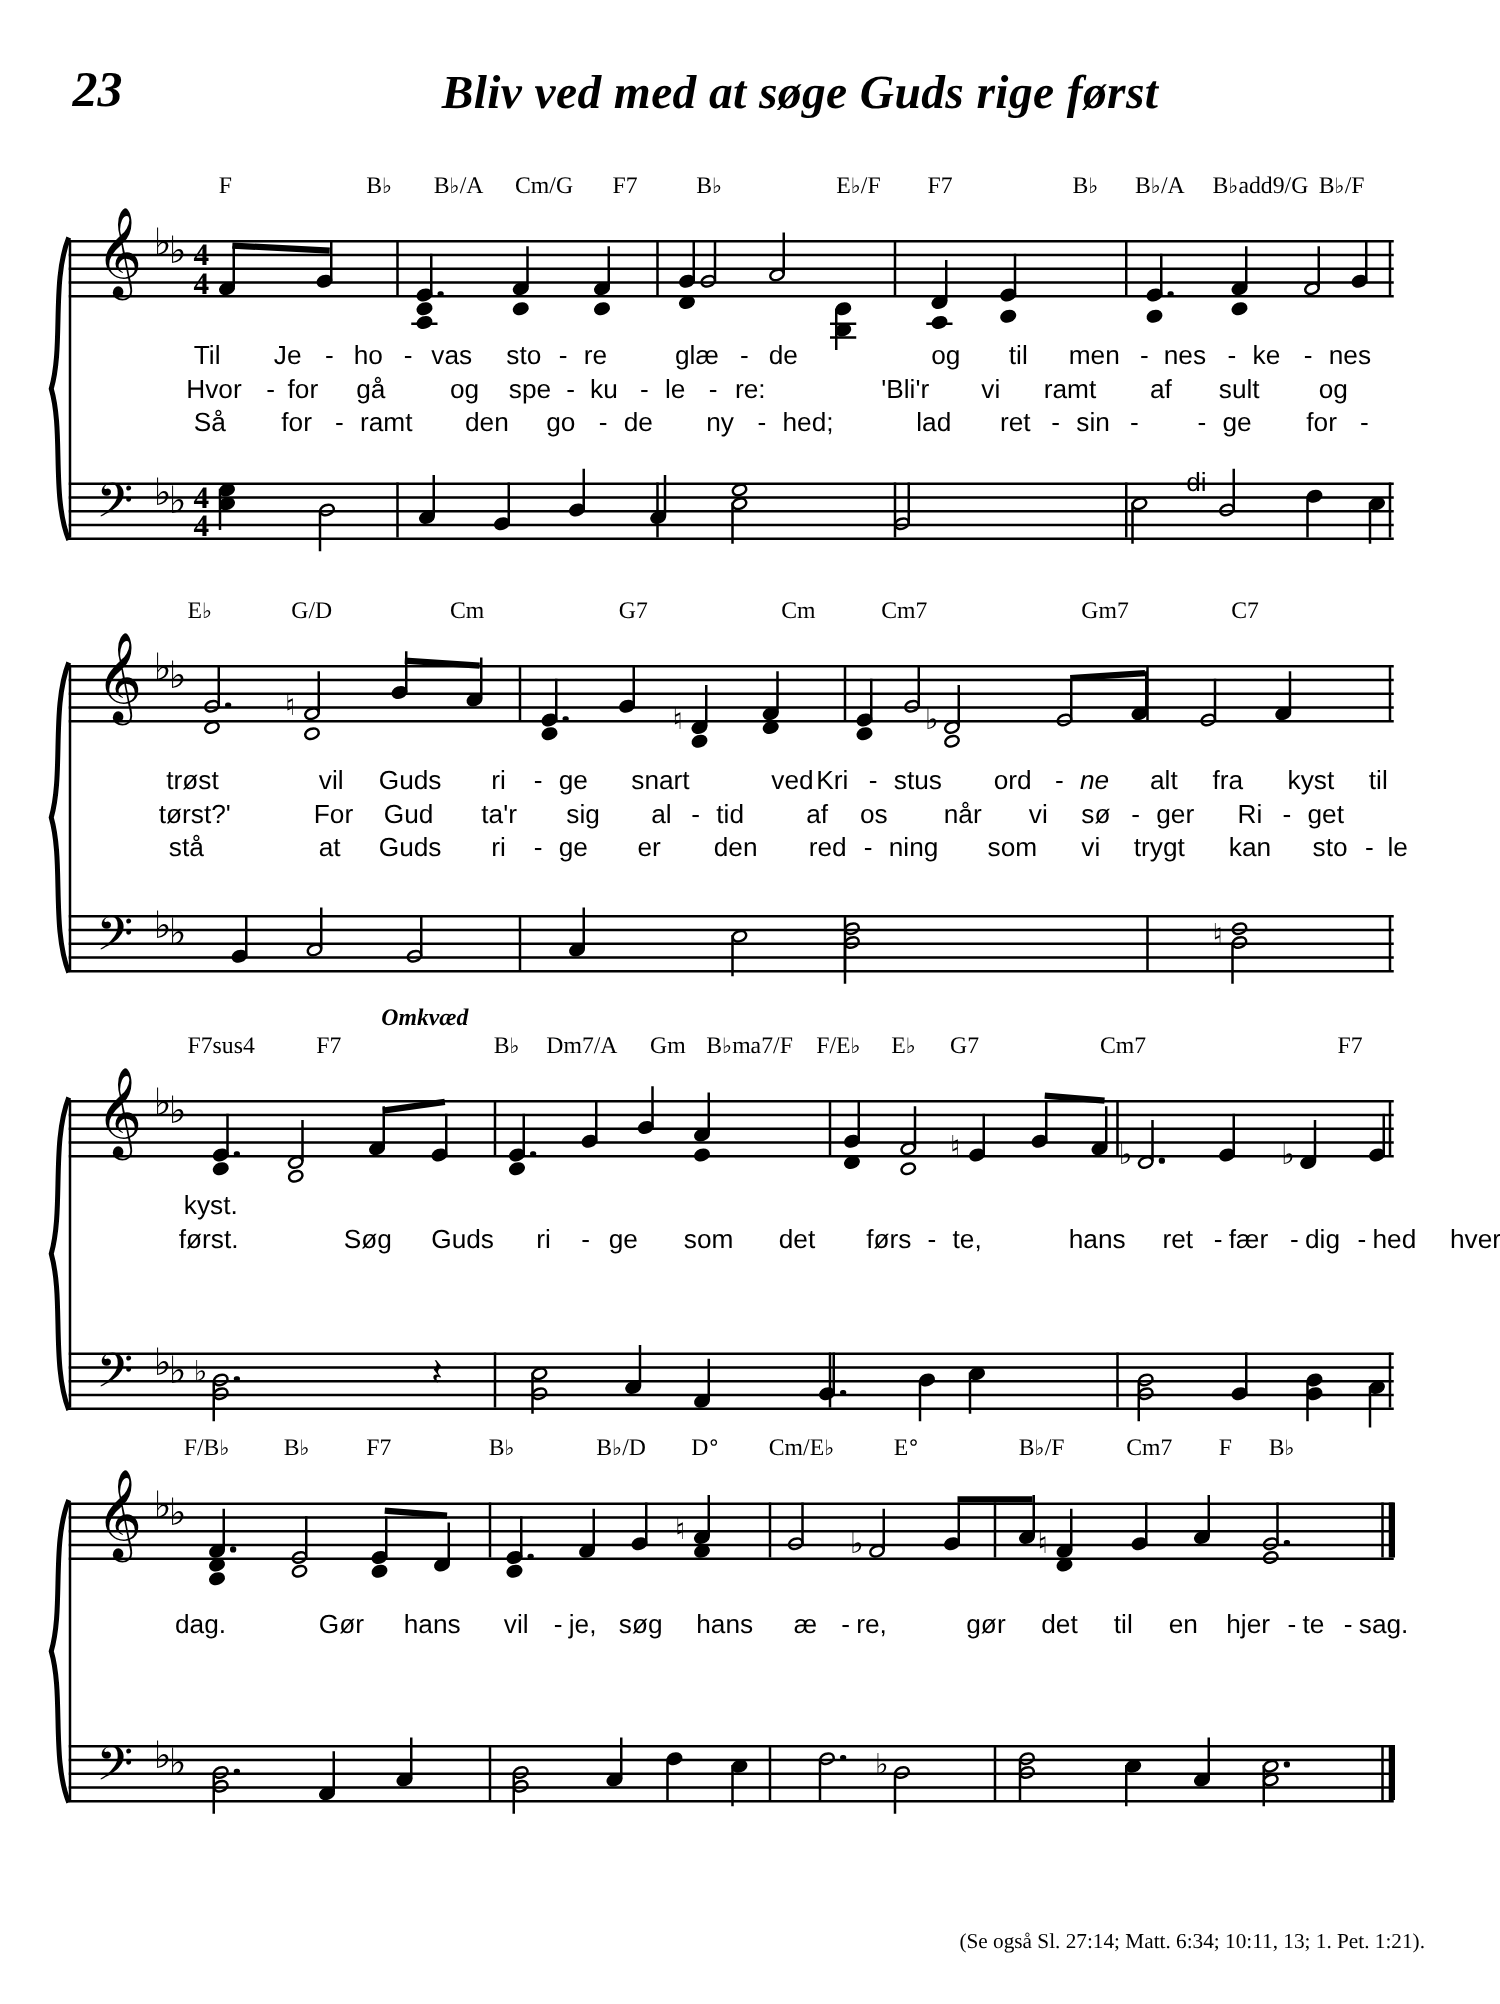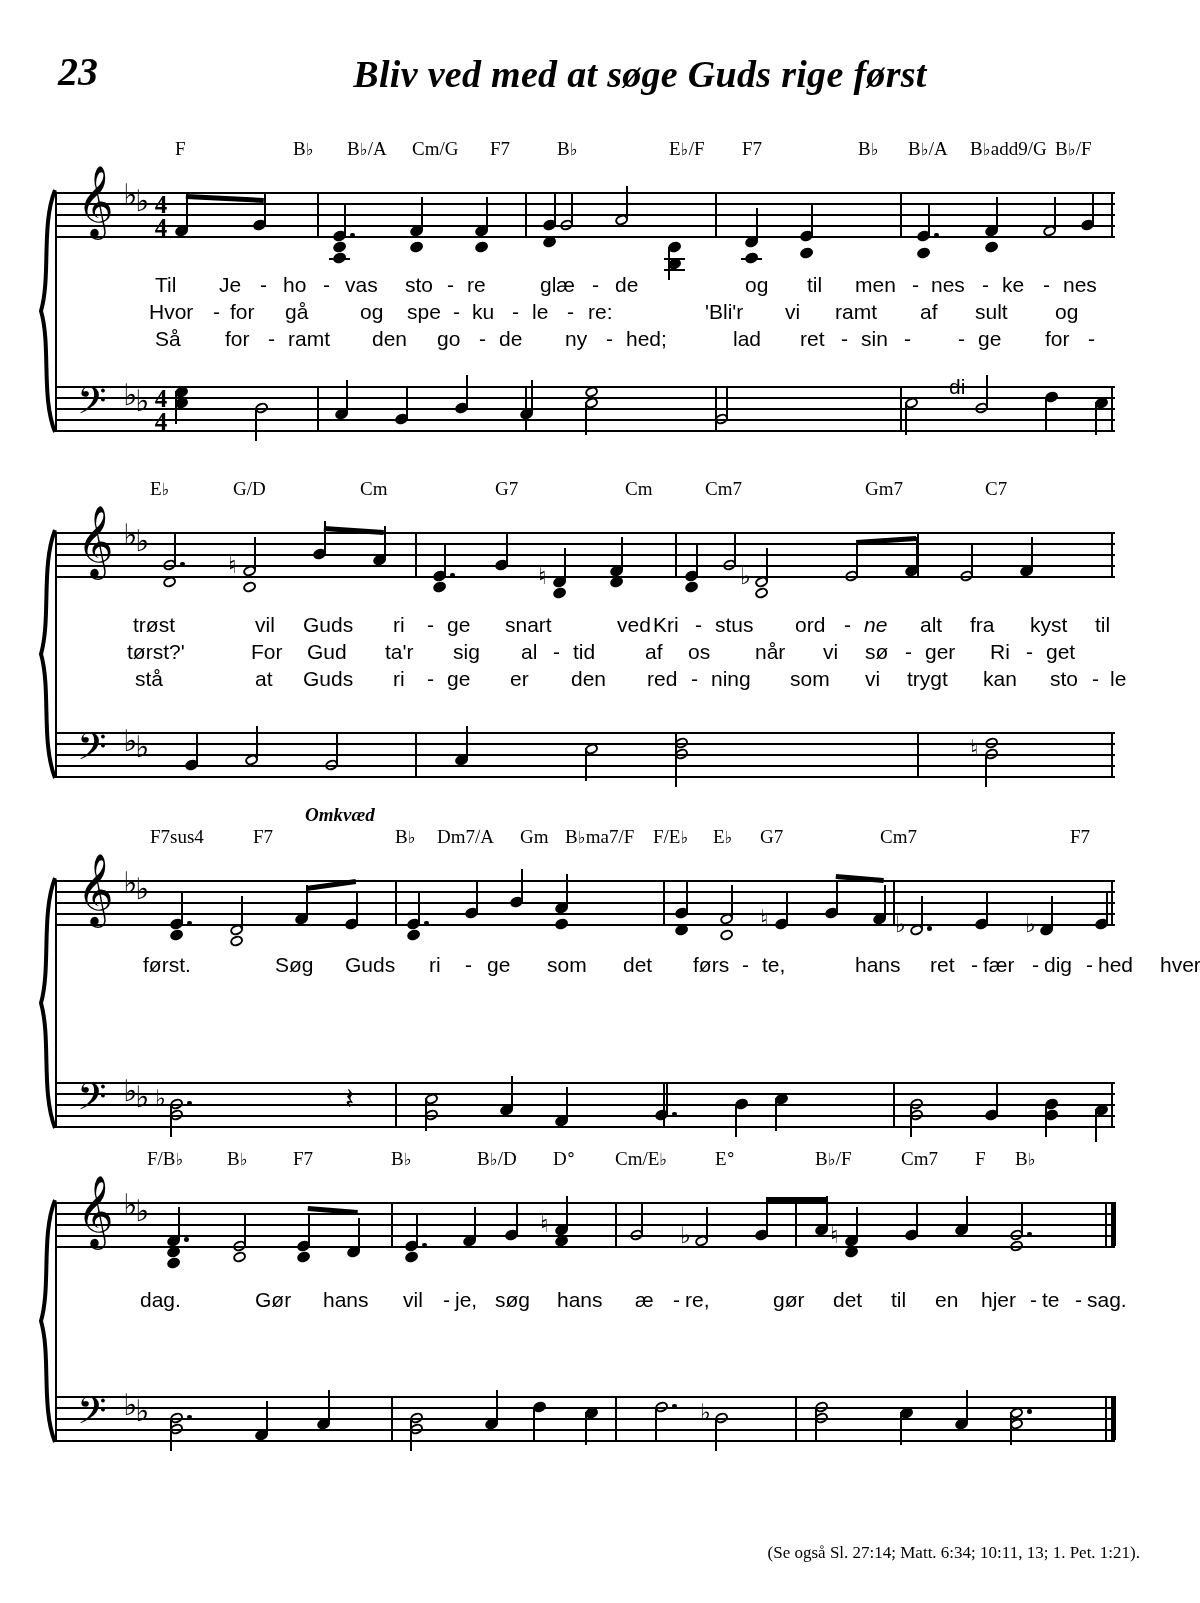--- a/index.html
+++ b/index.html
@@ -696,20 +696,23 @@
         <div class="barline" style="left: 340px; top: 230px; height: 44px;"></div>
         <div class="barline" style="left: 608px; top: 28px; height: 44px;"></div>
         <div class="barline" style="left: 608px; top: 230px; height: 44px;"></div>
         <div class="barline" style="left: 838px; top: 28px; height: 44px;"></div>
         <div class="barline" style="left: 838px; top: 230px; height: 44px;"></div>
         <div class="barline" style="left: 1056px; top: 28px; height: 44px;"></div>
         <div class="barline" style="left: 1056px; top: 230px; height: 44px;"></div>
       </div>
     <div class="lyrics" style="top:145px;">
         <div class="lyric-line">
+          <span class="syl" style="left: 92px;">kyst.</span>
+        </div>
+        <div class="lyric-line">
           <span class="syl" style="left: 88px;">først.</span>
           <span class="syl" style="left: 220px;">Søg</span>
           <span class="syl" style="left: 290px;">Guds</span>
           <span class="syl" style="left: 374px;">ri</span>
           <span class="syl" style="left: 410px;">-</span>
           <span class="syl" style="left: 432px;">ge</span>
           <span class="syl" style="left: 492px;">som</span>
           <span class="syl" style="left: 568px;">det</span>
           <span class="syl" style="left: 638px;">førs</span>
           <span class="syl" style="left: 687px;">-</span>

